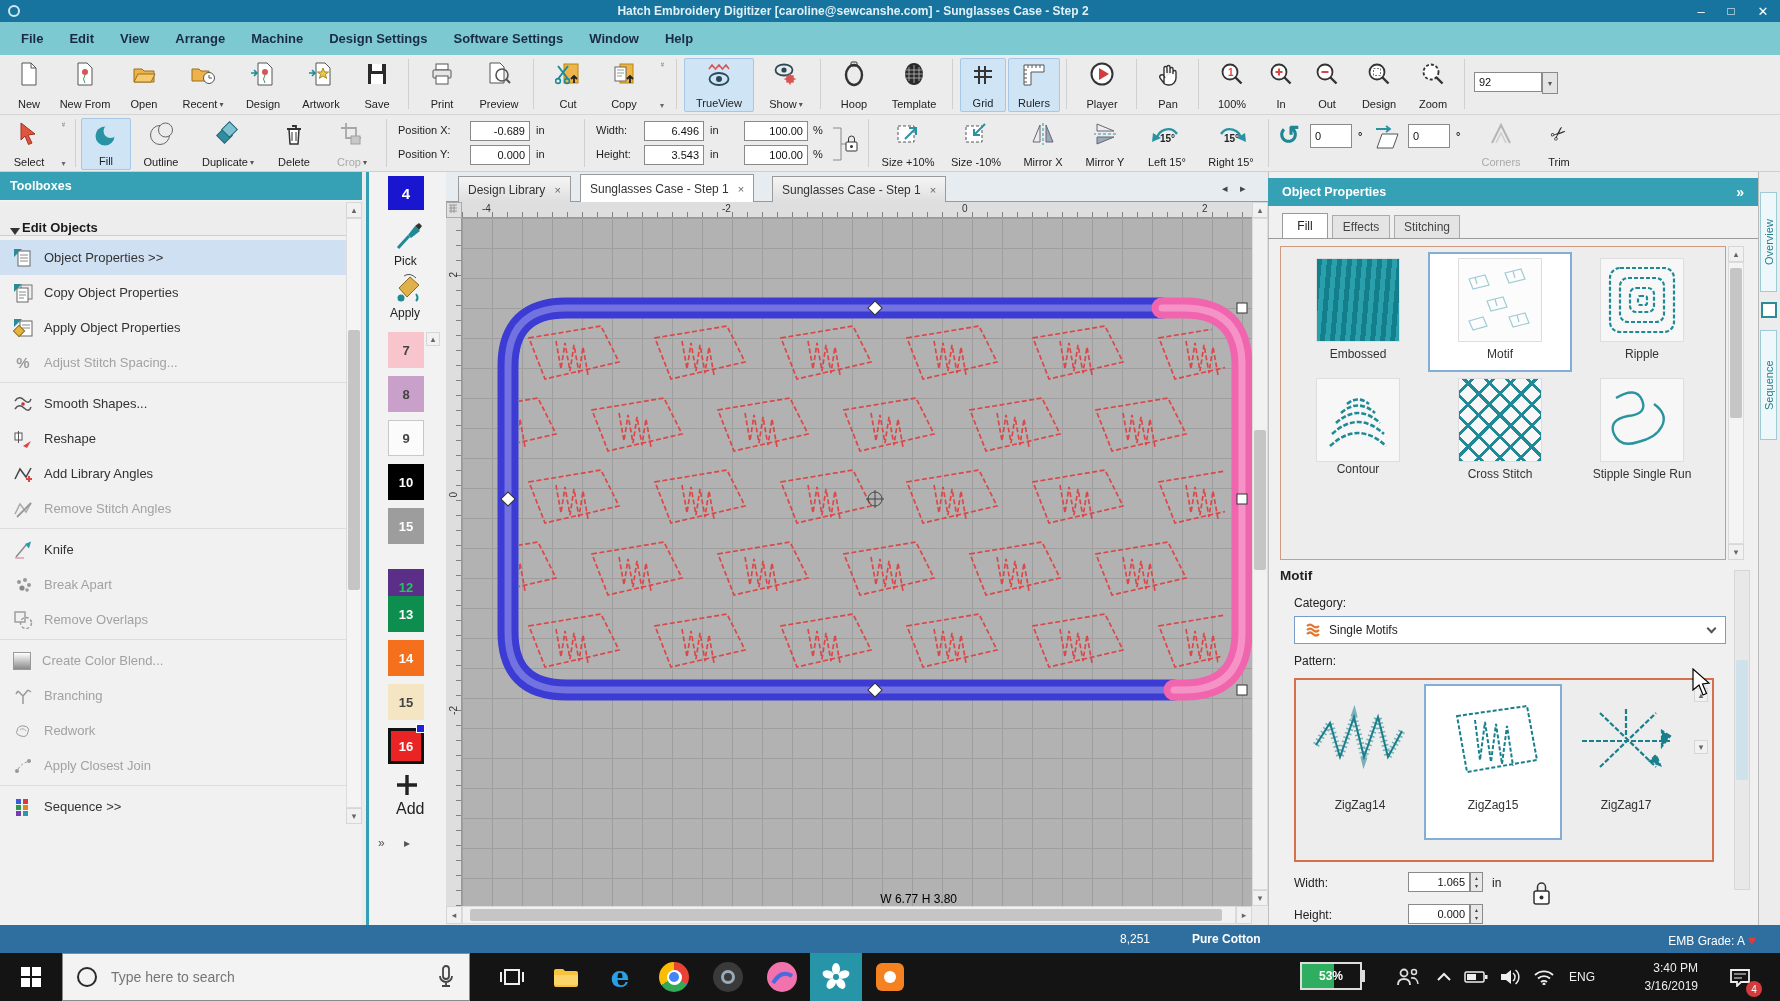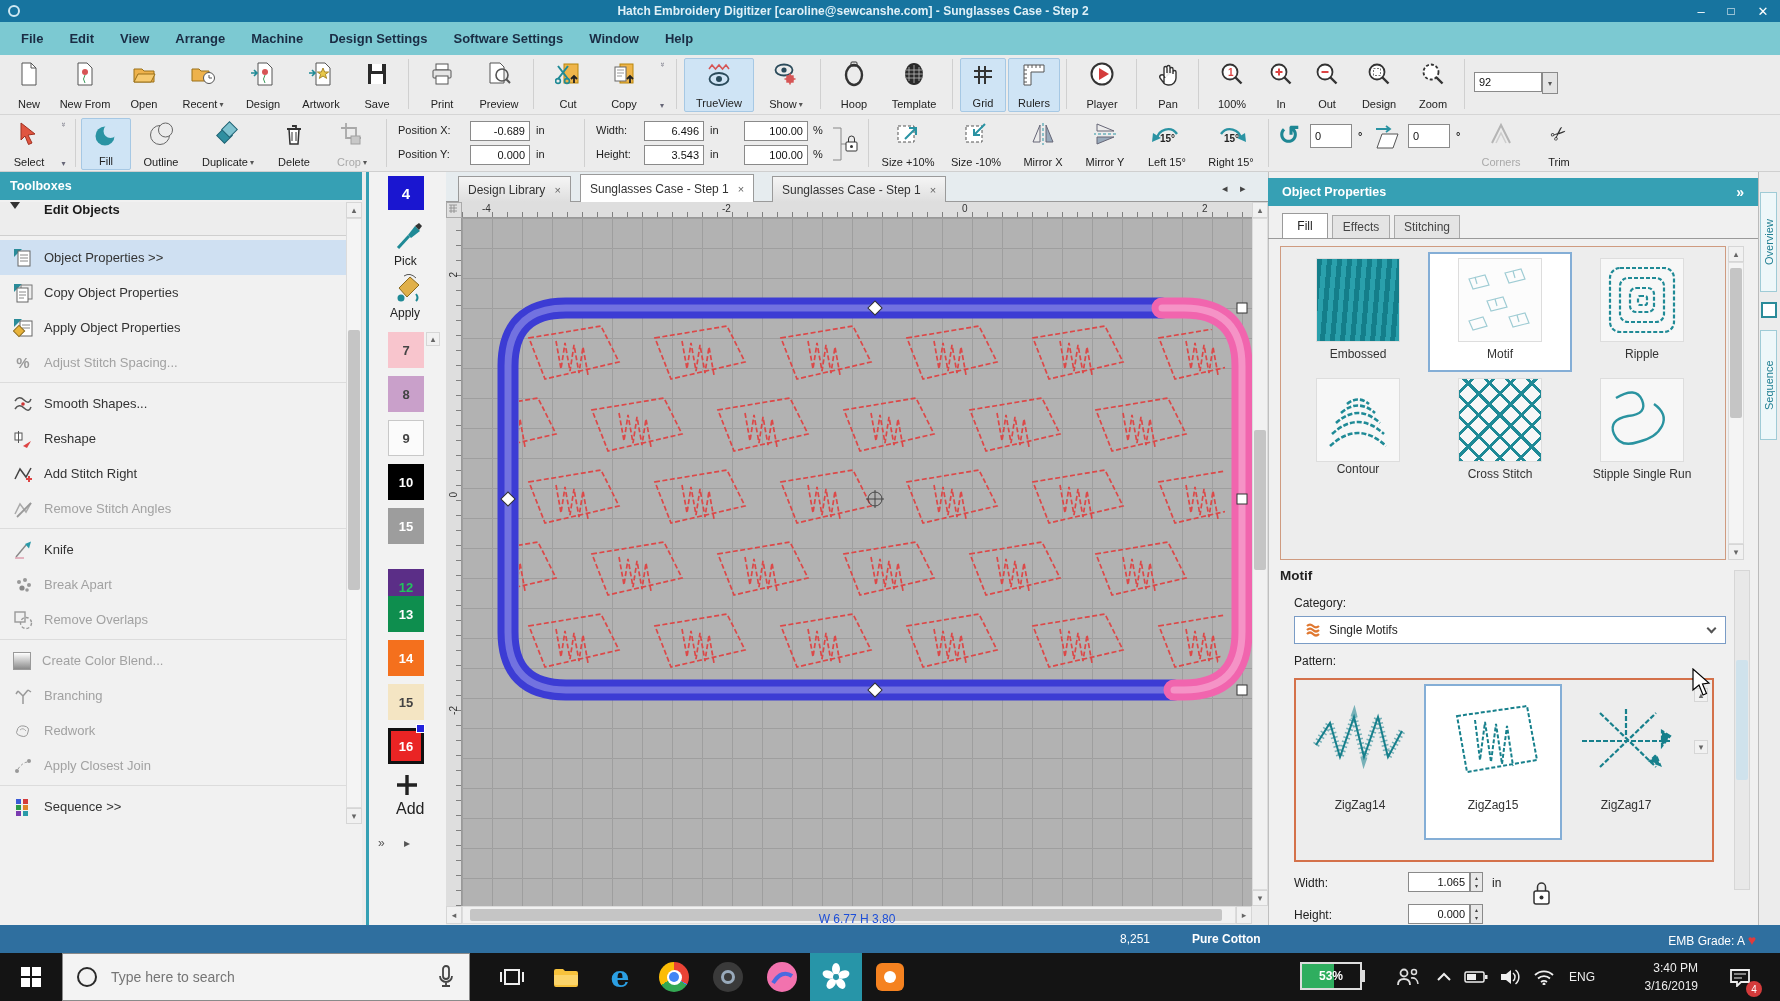--- a/index.html
+++ b/index.html
@@ -418,21 +418,21 @@
   </div>
 <div class="btn btn2" style="left:1534px;top:118px;width:50px">
     <span style="font-size:19px;display:inline-block;transform:rotate(-40deg);line-height:26px;color:#333">✂</span>
     <span>Trim</span>
   </div>
 
 <div class="b" style="left:0;top:172px;width:362px;height:753px;background:#f1f1f1"></div>
 <div class="b" style="left:0;top:172px;width:362px;height:28px;background:#36a0b4;color:#fff;font-weight:bold;font-size:12.5px;display:flex;align-items:center;padding-left:10px">
     <span>Toolboxes</span>
   </div>
-<div class="b" style="left:0;top:202px;width:346px;height:34px;display:flex;align-items:flex-start;gap:24px;padding-left:10px;border-bottom:1px solid #cfcfcf;background:#ededed">
+<div class="b" style="left:0;top:202px;width:346px;height:34px;display:flex;align-items:flex-end;gap:2px;padding-left:10px;border-bottom:1px solid #cfcfcf;background:#ededed">
   <span style="width:0;height:0;border-left:5px solid transparent;border-right:5px solid transparent;border-top:7px solid #333"></span>
   <span style="font-weight:bold;font-size:13px;color:#1a1a1a">Edit Objects</span>
 </div>
 <div class="tbx sel" style="top:240px">
     <svg width="20" height="20">
       <polygon points="1,1 9,1 1,9" fill="#2a8b99"></polygon>
       <rect x="5" y="3" width="12" height="15" fill="#fff" stroke="#666"></rect>
       <path d="M7 7h8M7 10h8M7 13h8" stroke="#888"></path>
     </svg>
     <span>Object Properties &gt;&gt;</span>
@@ -473,21 +473,21 @@
       <path d="M5.5 2v12" stroke="#555"></path>
       <polygon points="10,17 18,12 14,19" fill="#d44"></polygon>
     </svg>
     <span>Reshape</span>
   </div>
 <div class="tbx" style="top:456px">
     <svg width="20" height="20">
       <path d="M2 15L7 5l6 8 5-9" stroke="#444" fill="none" stroke-width="1.5"></path>
       <path d="M13 15h6M16 12v6" stroke="#d44" stroke-width="2"></path>
     </svg>
-    <span>Add Stitch Right</span>
+    <span>Add Library Angles</span>
   </div>
 <div class="tbx dis" style="top:491px">
     <svg width="20" height="20">
       <path d="M2 15L7 5l6 8 5-9" stroke="#aaa" fill="none" stroke-width="1.5"></path>
       <path d="M4 18L18 4" stroke="#999" stroke-width="1.8"></path>
     </svg>
     <span>Remove Stitch Angles</span>
   </div>
 <div class="div" style="top:528px"></div>
 <div class="tbx" style="top:532px">
@@ -886,21 +886,21 @@
     <span>▴</span>
     <span>▾</span>
   </div>
 
 <div class="b" style="left:1758px;top:172px;width:22px;height:753px;background:#ececec;border-left:1px solid #bbb"></div>
 <div class="vtab" style="top:192px;height:100px"><span>Overview</span></div>
 <div class="b" style="left:1761px;top:302px;width:16px;height:16px;border:2px solid #2a8b99;background:#fff"></div>
 <div class="vtab" style="top:330px;height:110px"><span>Sequence</span></div>
 
 <div class="b" style="left:0;top:925px;width:1780px;height:28px;background:#2f6f9f;z-index:5"></div>
-<span class="lbl" style="left:757px;top:912px;width:200px;text-align:center;color:#1d4ed8;font-size:12px;z-index:6">W 6.77 H 3.80</span>
+<span class="lbl" style="left:757px;top:892px;width:200px;text-align:right;color:#000000;font-size:12px;z-index:6">W 6.77 H 3.80</span>
 <span class="lbl" style="left:1080px;top:932px;width:70px;text-align:right;color:#fff;font-size:12px;z-index:6">8,251</span>
 <span class="lbl" style="left:1192px;top:932px;color:#fff;font-size:12px;font-weight:bold;z-index:6">Pure Cotton</span>
 <span class="lbl" style="left:1560px;top:932px;width:196px;text-align:right;color:#fff;font-size:12px;z-index:6"><span>EMB Grade: A</span> <span style="color:#e23b3b;font-size:14px">♥</span></span>
 
 <div class="b" style="left:0;top:953px;width:1780px;height:48px;background:#141414;z-index:5"></div>
 <div class="tray" style="left:0;width:62px;z-index:6">
     <svg width="24" height="24">
       <rect x="2" y="2" width="9" height="9" fill="#fff"></rect>
       <rect x="13" y="2" width="9" height="9" fill="#fff"></rect>
       <rect x="2" y="13" width="9" height="9" fill="#fff"></rect>

